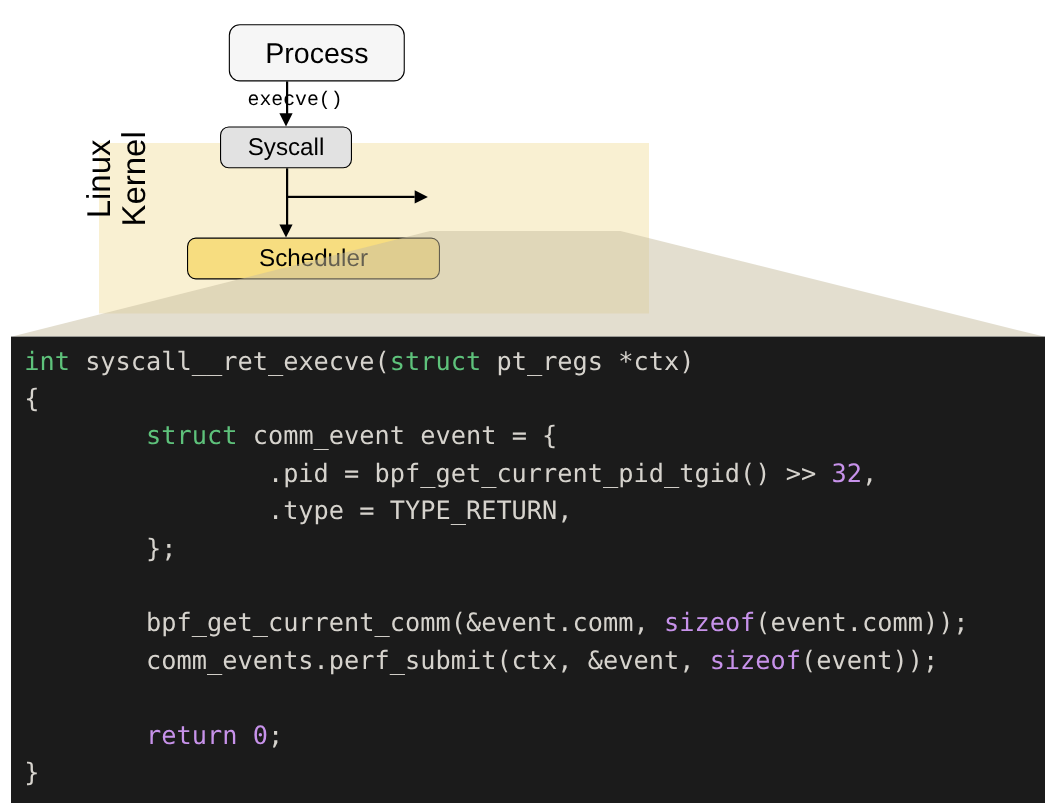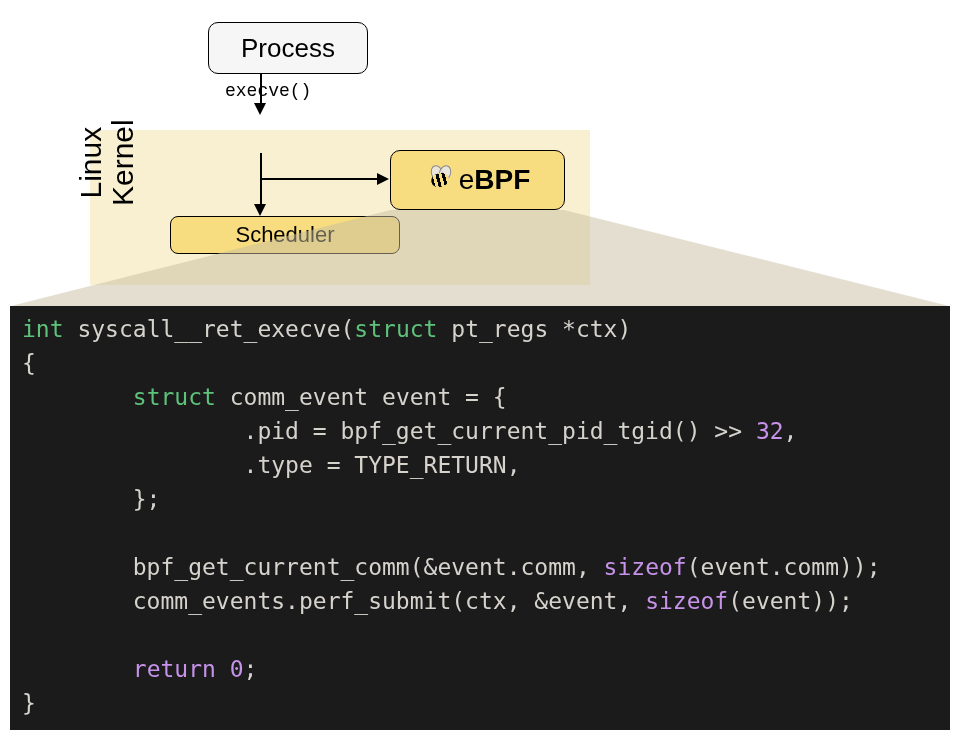--- a/index.html
+++ b/index.html
@@ -195,33 +195,24 @@
 
 <div class="canvas">
 
   <div class="kernel-bg" style="background: rgb(249, 240, 210);"></div>
 
   <div class="kernel-label">Linux
 Kernel</div>
 
   <div class="box process">Process</div>
 
+  <div class="box syscall">Syscall</div>
 
   <div class="box scheduler">Scheduler</div>
 
-  <div class="box ebpf">
-    <span class="bee">
-      <span class="wing1"></span>
-      <span class="wing2"></span>
-      <span class="body"></span>
-    </span>
-    <span class="ebpf-text">
-      <span class="e-low">e</span><span class="bpf">BPF</span>
-    </span>
-  </div>
 
   <div class="label-execve">execve()</div>
 
   <div class="arrow-line" style="left: 260px; top: 74px; width: 2px; height: 30px;"></div>
   <div class="arrow-head down" style="left: 254px; top: 103px;"></div>
 
   <div class="arrow-line" style="left: 260px; top: 153px; width: 2px; height: 53px;"></div>
   <div class="arrow-head down" style="left: 254px; top: 204px;"></div>
 
   <div class="arrow-line" style="left: 260px; top: 178px; width: 117px; height: 2px;"></div>

